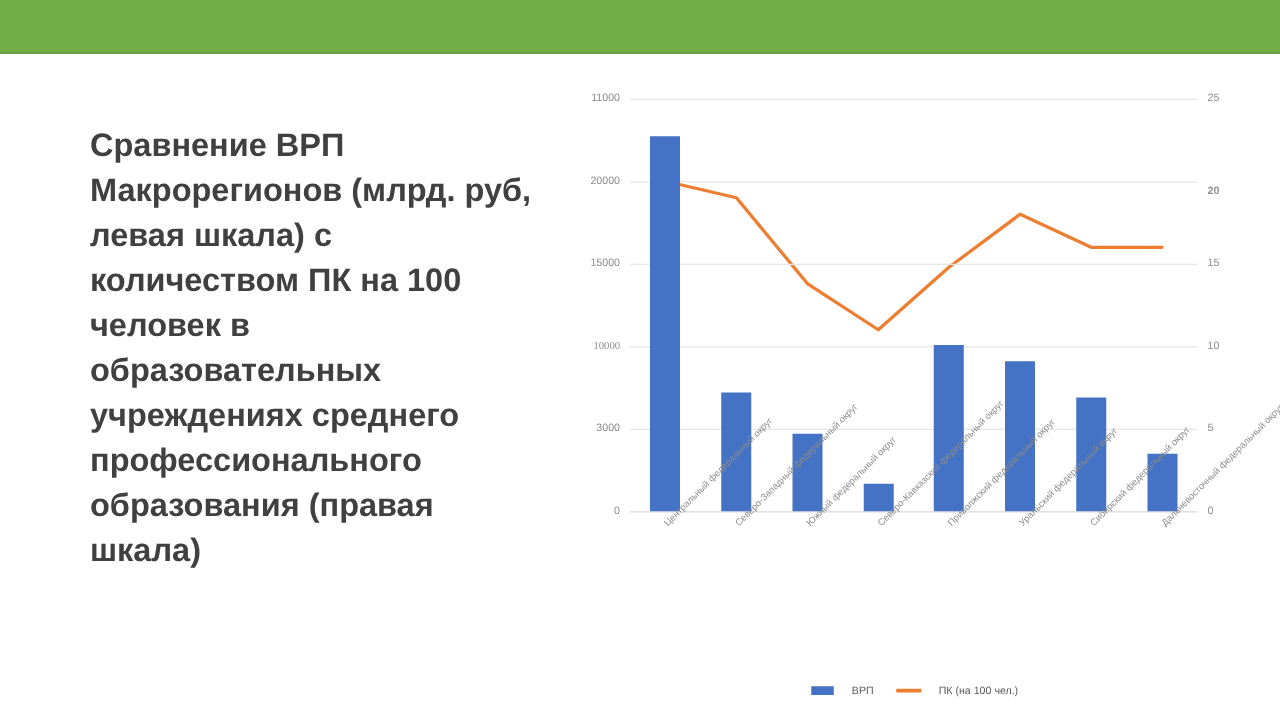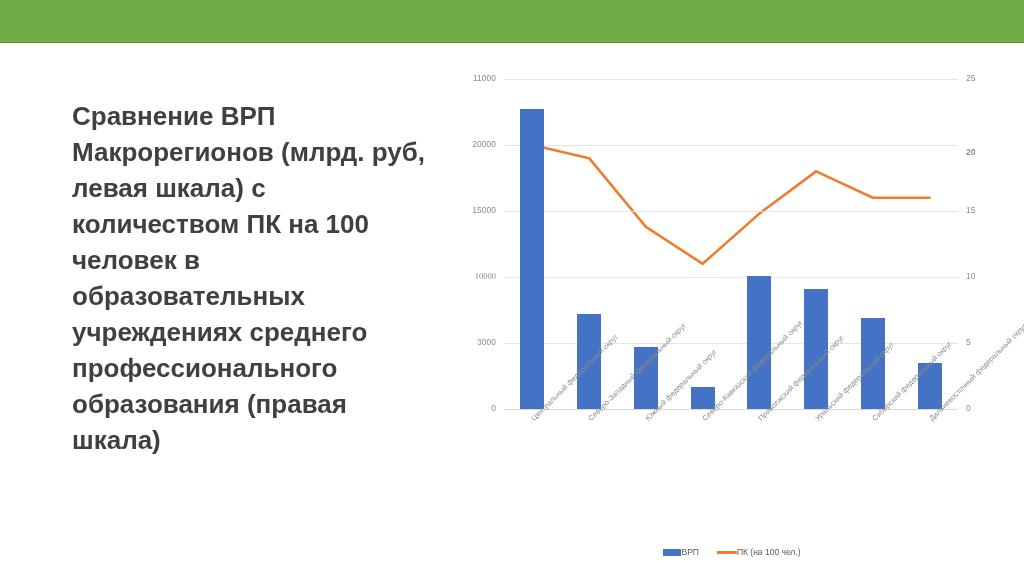--- a/index.html
+++ b/index.html
@@ -113,21 +113,21 @@
     top: 487px;
     width: 584px;
     display: flex;
     justify-content: center;
     align-items: center;
     gap: 18px;
   }
   .legend-item {
     display: flex;
     align-items: center;
-    gap: 0;
+    gap: 14px;
     font-size: 8.5px;
     color: #595959;
     white-space: nowrap;
   }
   .swatch-bar {
     width: 18px; height: 7px;
     background: #4472C4;
     display: inline-block;
   }
   .swatch-line {

